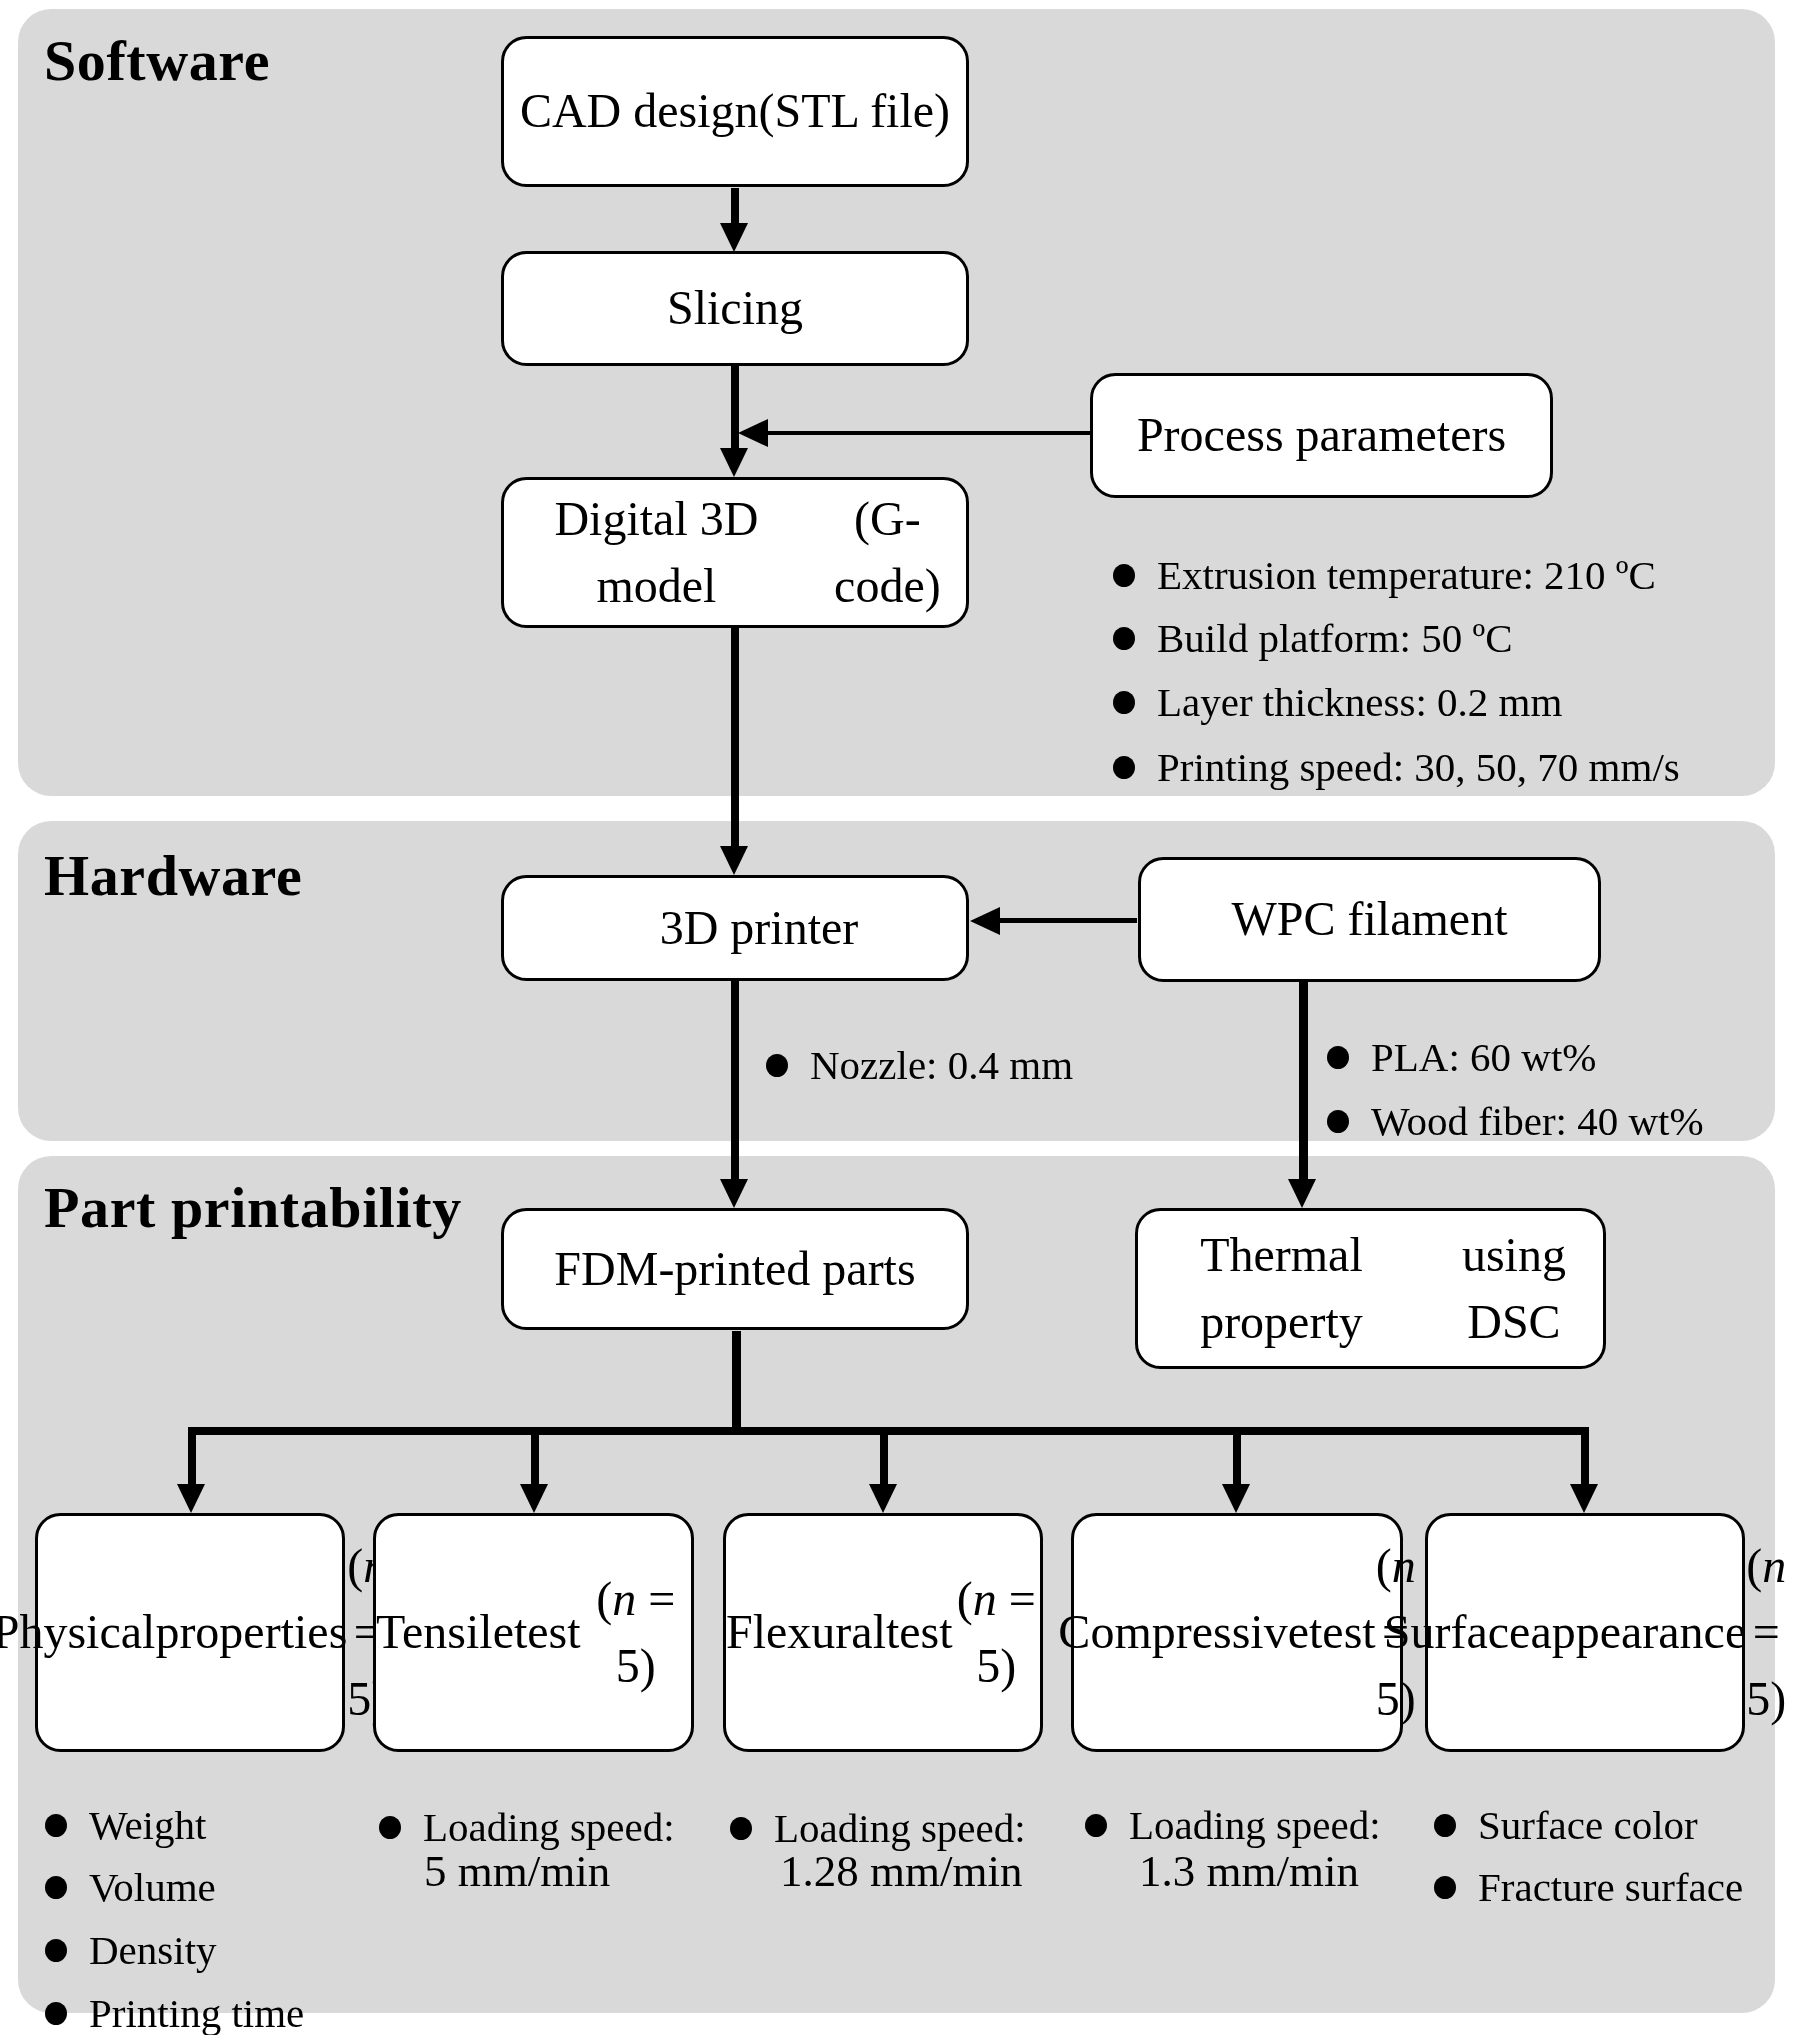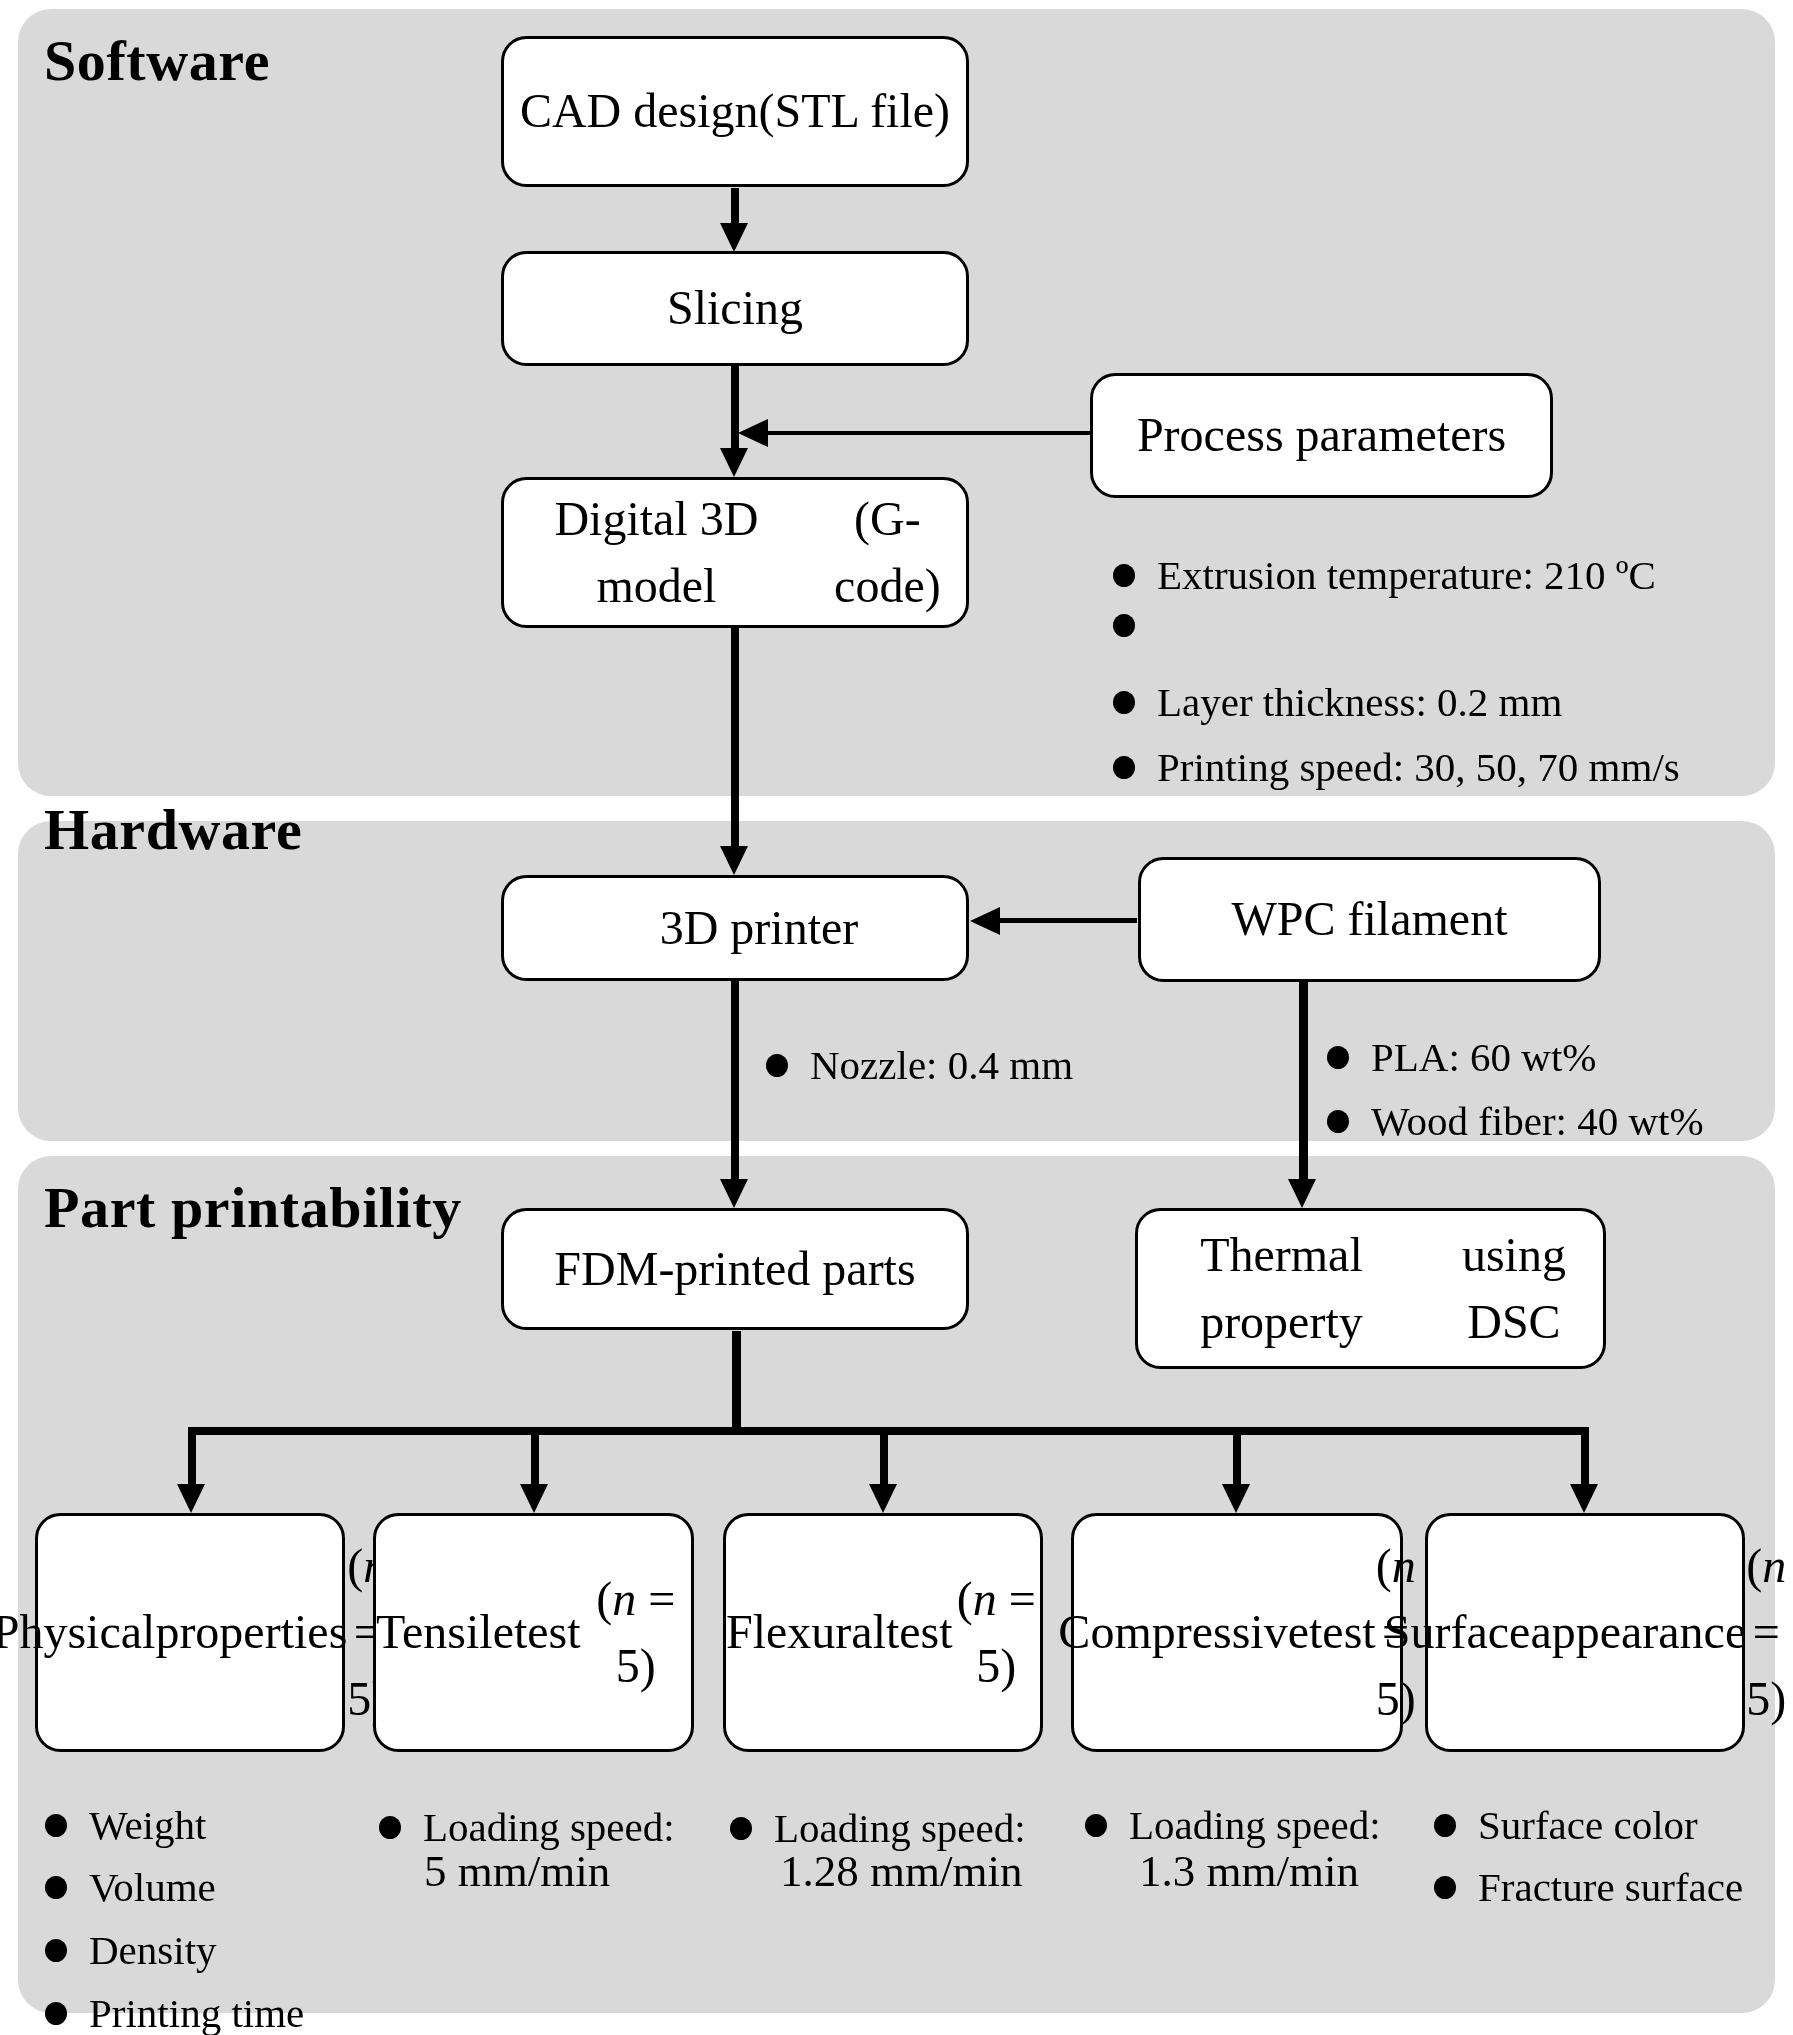--- a/index.html
+++ b/index.html
@@ -27,21 +27,21 @@
 </head>
 <body>
 
 <div class="page">
 
   <div class="panel" style="left:18px;top:9px;width:1757px;height:787px;"></div>
   <div class="panel" style="left:18px;top:821px;width:1757px;height:320px;"></div>
   <div class="panel" style="left:18px;top:1156px;width:1757px;height:857px;"></div>
 
   <div class="sec-title" style="left:44px;top:27px;">Software</div>
-  <div class="sec-title" style="left:44px;top:796px;">Hardware</div>
+  <div class="sec-title" style="left:44px;top:842px;">Hardware</div>
   <div class="sec-title" style="left:44px;top:1174px;">Part printability</div>
 
   <div class="fbox" style="left:501px;top:36px;width:468px;height:151px;">
     <span>CAD design</span>
     <span>(STL file)</span>
   </div>
 
   <div class="fbox" style="left:501px;top:251px;width:468px;height:115px;">
     <span>Slicing</span>
   </div>
@@ -140,20 +140,21 @@
 
   <div class="vline" style="left:1581px;top:1431px;height:56px;"></div>
   <div class="ah-down" style="left:1570px;top:1484px;"></div>
 
   <div class="brow" style="left:1113px;top:517px;">
     <span class="dot"></span>
     <span>Extrusion temperature: 210 ºC</span>
   </div>
   <div class="brow" style="left:1113px;top:580px;">
     <span class="dot"></span>
+    <span>Build platform: 50 ºC</span>
   </div>
   <div class="brow" style="left:1113px;top:644px;">
     <span class="dot"></span>
     <span>Layer thickness: 0.2 mm</span>
   </div>
   <div class="brow" style="left:1113px;top:709px;">
     <span class="dot"></span>
     <span>Printing speed: 30, 50, 70 mm/s</span>
   </div>
 

